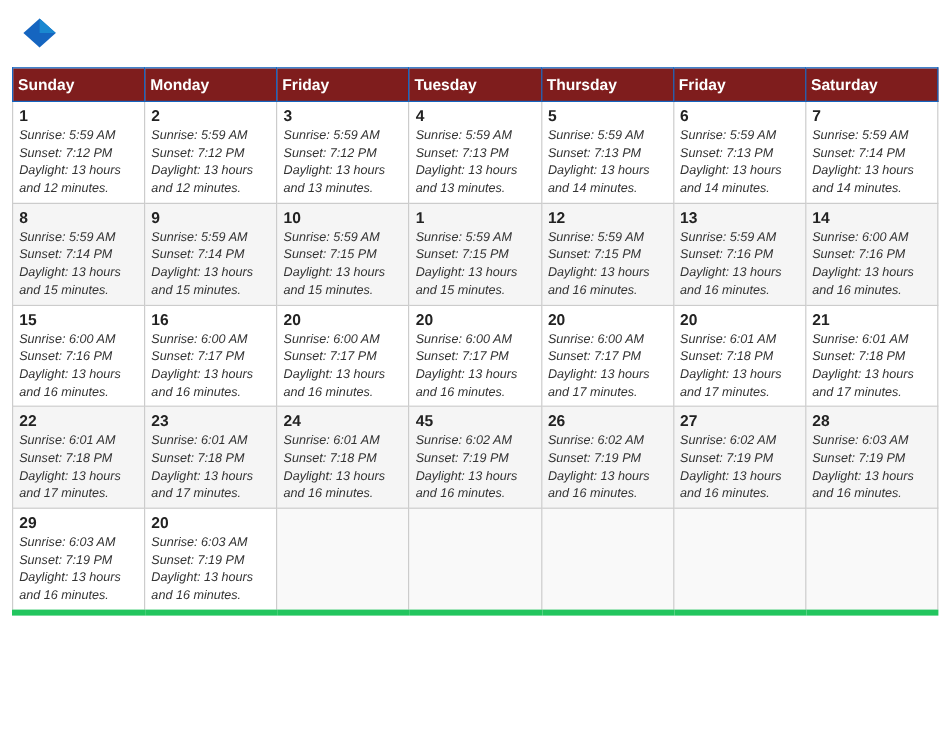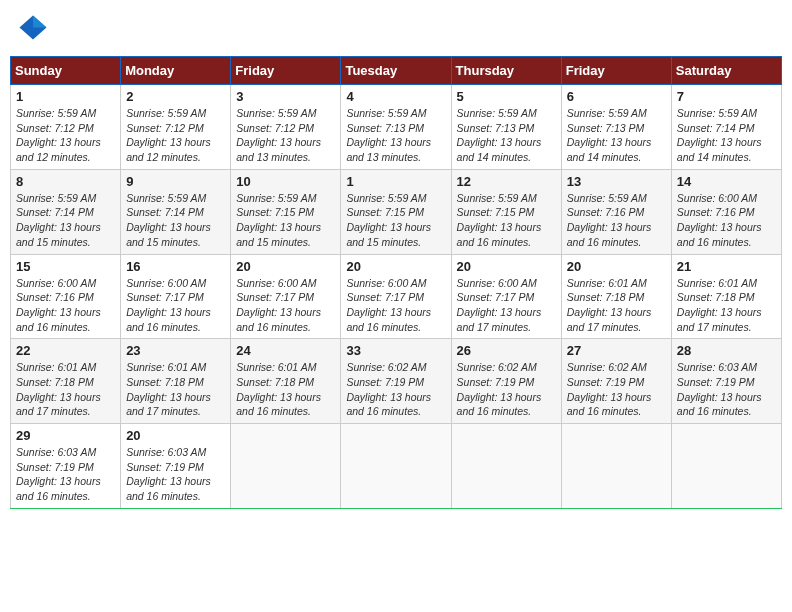--- a/index.html
+++ b/index.html
@@ -81,21 +81,21 @@
     .day-info {
       color: #333;
       line-height: 1.4;
       font-size: 10.5px;
       font-style: italic;
     }
     .empty-cell {
       background: #f9f9f9 !important;
     }
     .last-row td {
-      border-bottom: 1px solid #22c55e;
+      border-bottom: 5px solid #22c55e;
     }
   </style>
 </head>
 <body>
 
 <div class="header-section">
   <div class="logo">
     <svg class="logo-icon" viewBox="0 0 40 40">
       <polygon points="20,2 38,18 20,34 2,18" fill="#1565c0"></polygon>
       <polygon points="20,2 38,18 20,18" fill="#1a88d0"></polygon>
@@ -317,21 +317,21 @@
       </td>
         <td>
         <span class="day-number">24</span>
         <div class="day-info">
           Sunrise: 6:01 AM<br>
           Sunset: 7:18 PM<br>
           Daylight: 13 hours and 16 minutes.
         </div>
       </td>
         <td>
-        <span class="day-number">33</span>
+        <span class="day-number">45</span>
         <div class="day-info">
           Sunrise: 6:02 AM<br>
           Sunset: 7:19 PM<br>
           Daylight: 13 hours and 16 minutes.
         </div>
       </td>
         <td>
         <span class="day-number">26</span>
         <div class="day-info">
           Sunrise: 6:02 AM<br>

